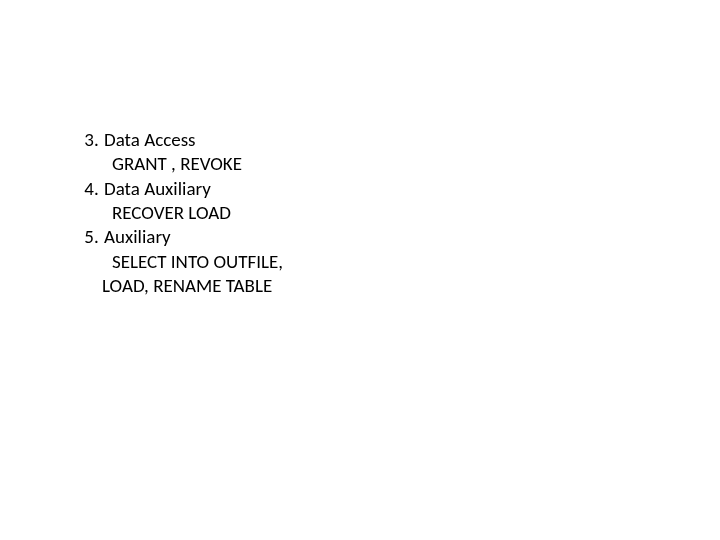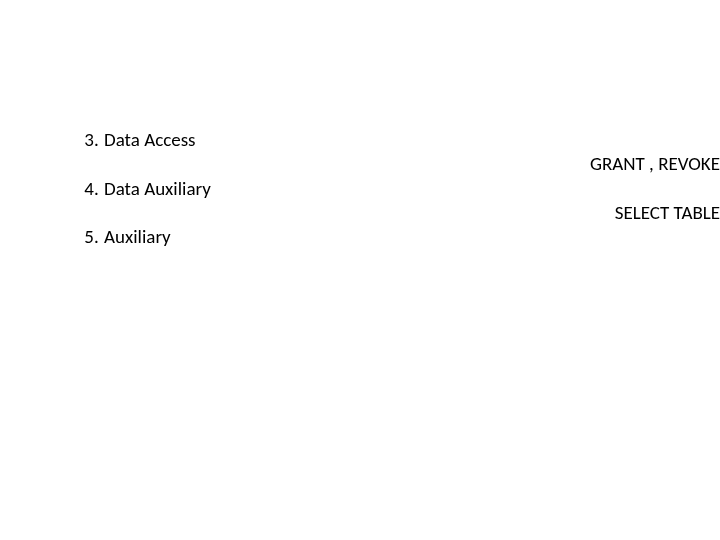--- a/index.html
+++ b/index.html
@@ -30,21 +30,20 @@
     }
     .dot {
       width: 10px;
       flex-shrink: 0;
     }
     .text {
       flex: 1;
     }
     .sub-line {
       padding-left: 44px;
-      text-align: right;
     }
     .sub-line-less {
       padding-left: 34px;
     }
   </style>
 </head>
 <body>
 
 <div class="list-container">
   <div class="numbered-line">
@@ -52,20 +51,22 @@
     <span class="dot">.</span>
     <span class="text">Data Access</span>
   </div>
   <div class="sub-line">GRANT , REVOKE </div>
 
   <div class="numbered-line">
     <span class="number">4</span>
     <span class="dot">.</span>
     <span class="text">Data Auxiliary</span>
   </div>
-  <div class="sub-line">SELECT TABLE</div>
+  <div class="sub-line">RECOVER LOAD</div>
 
   <div class="numbered-line">
     <span class="number">5</span>
     <span class="dot">.</span>
     <span class="text">Auxiliary</span>
   </div>
+  <div class="sub-line">SELECT INTO OUTFILE,</div>
+  <div class="sub-line-less">LOAD, RENAME TABLE </div>
 </div>
 
 </body></html>

